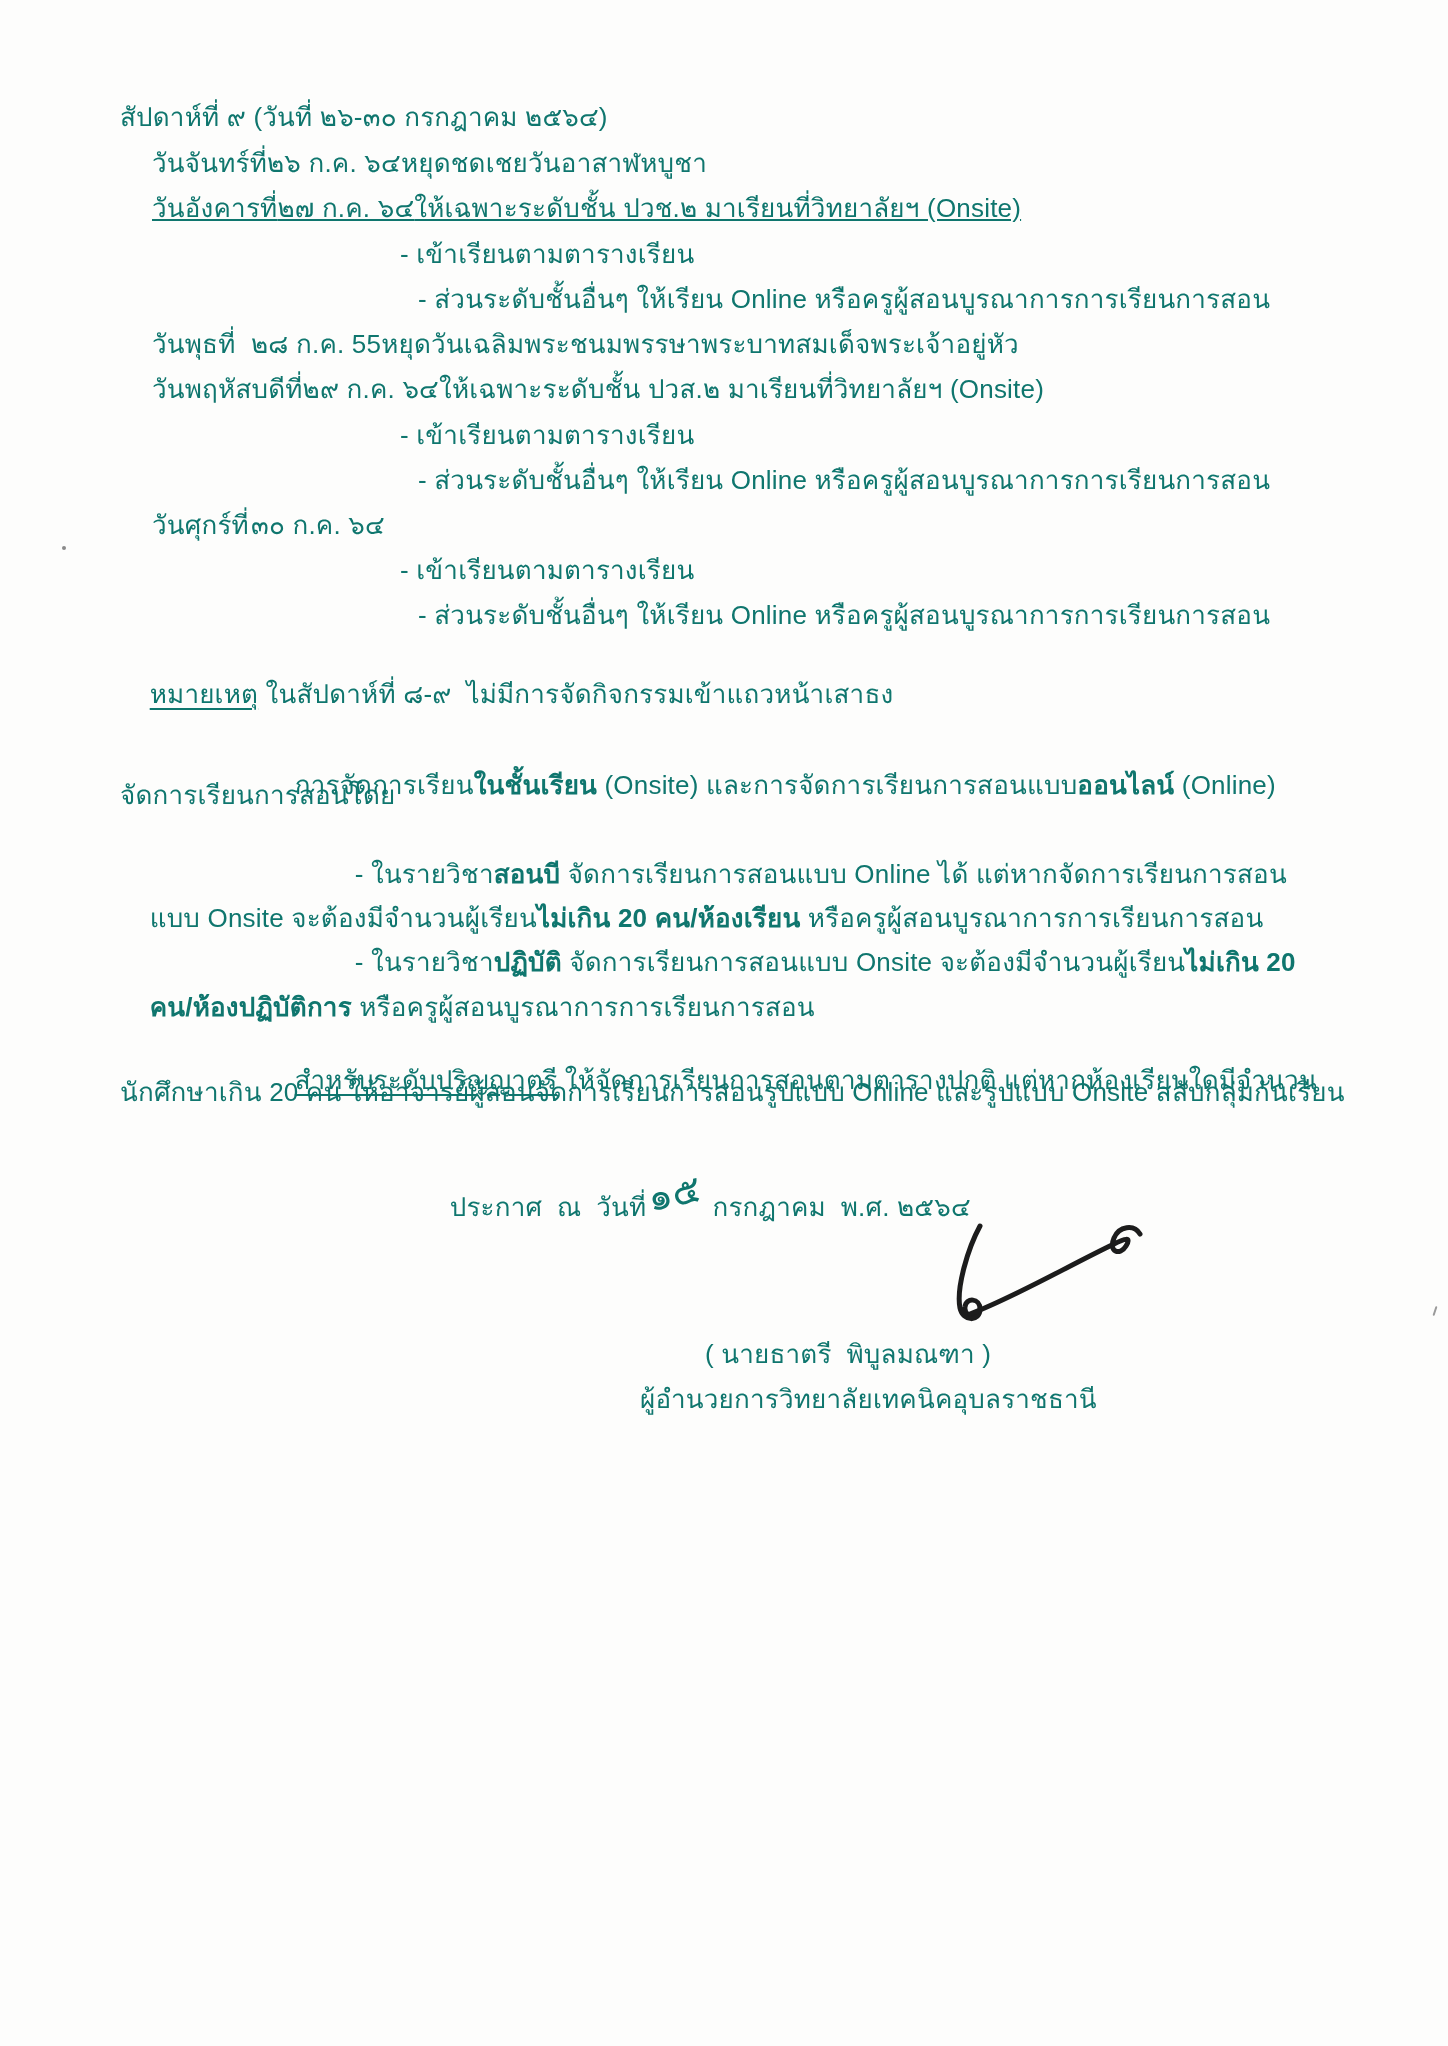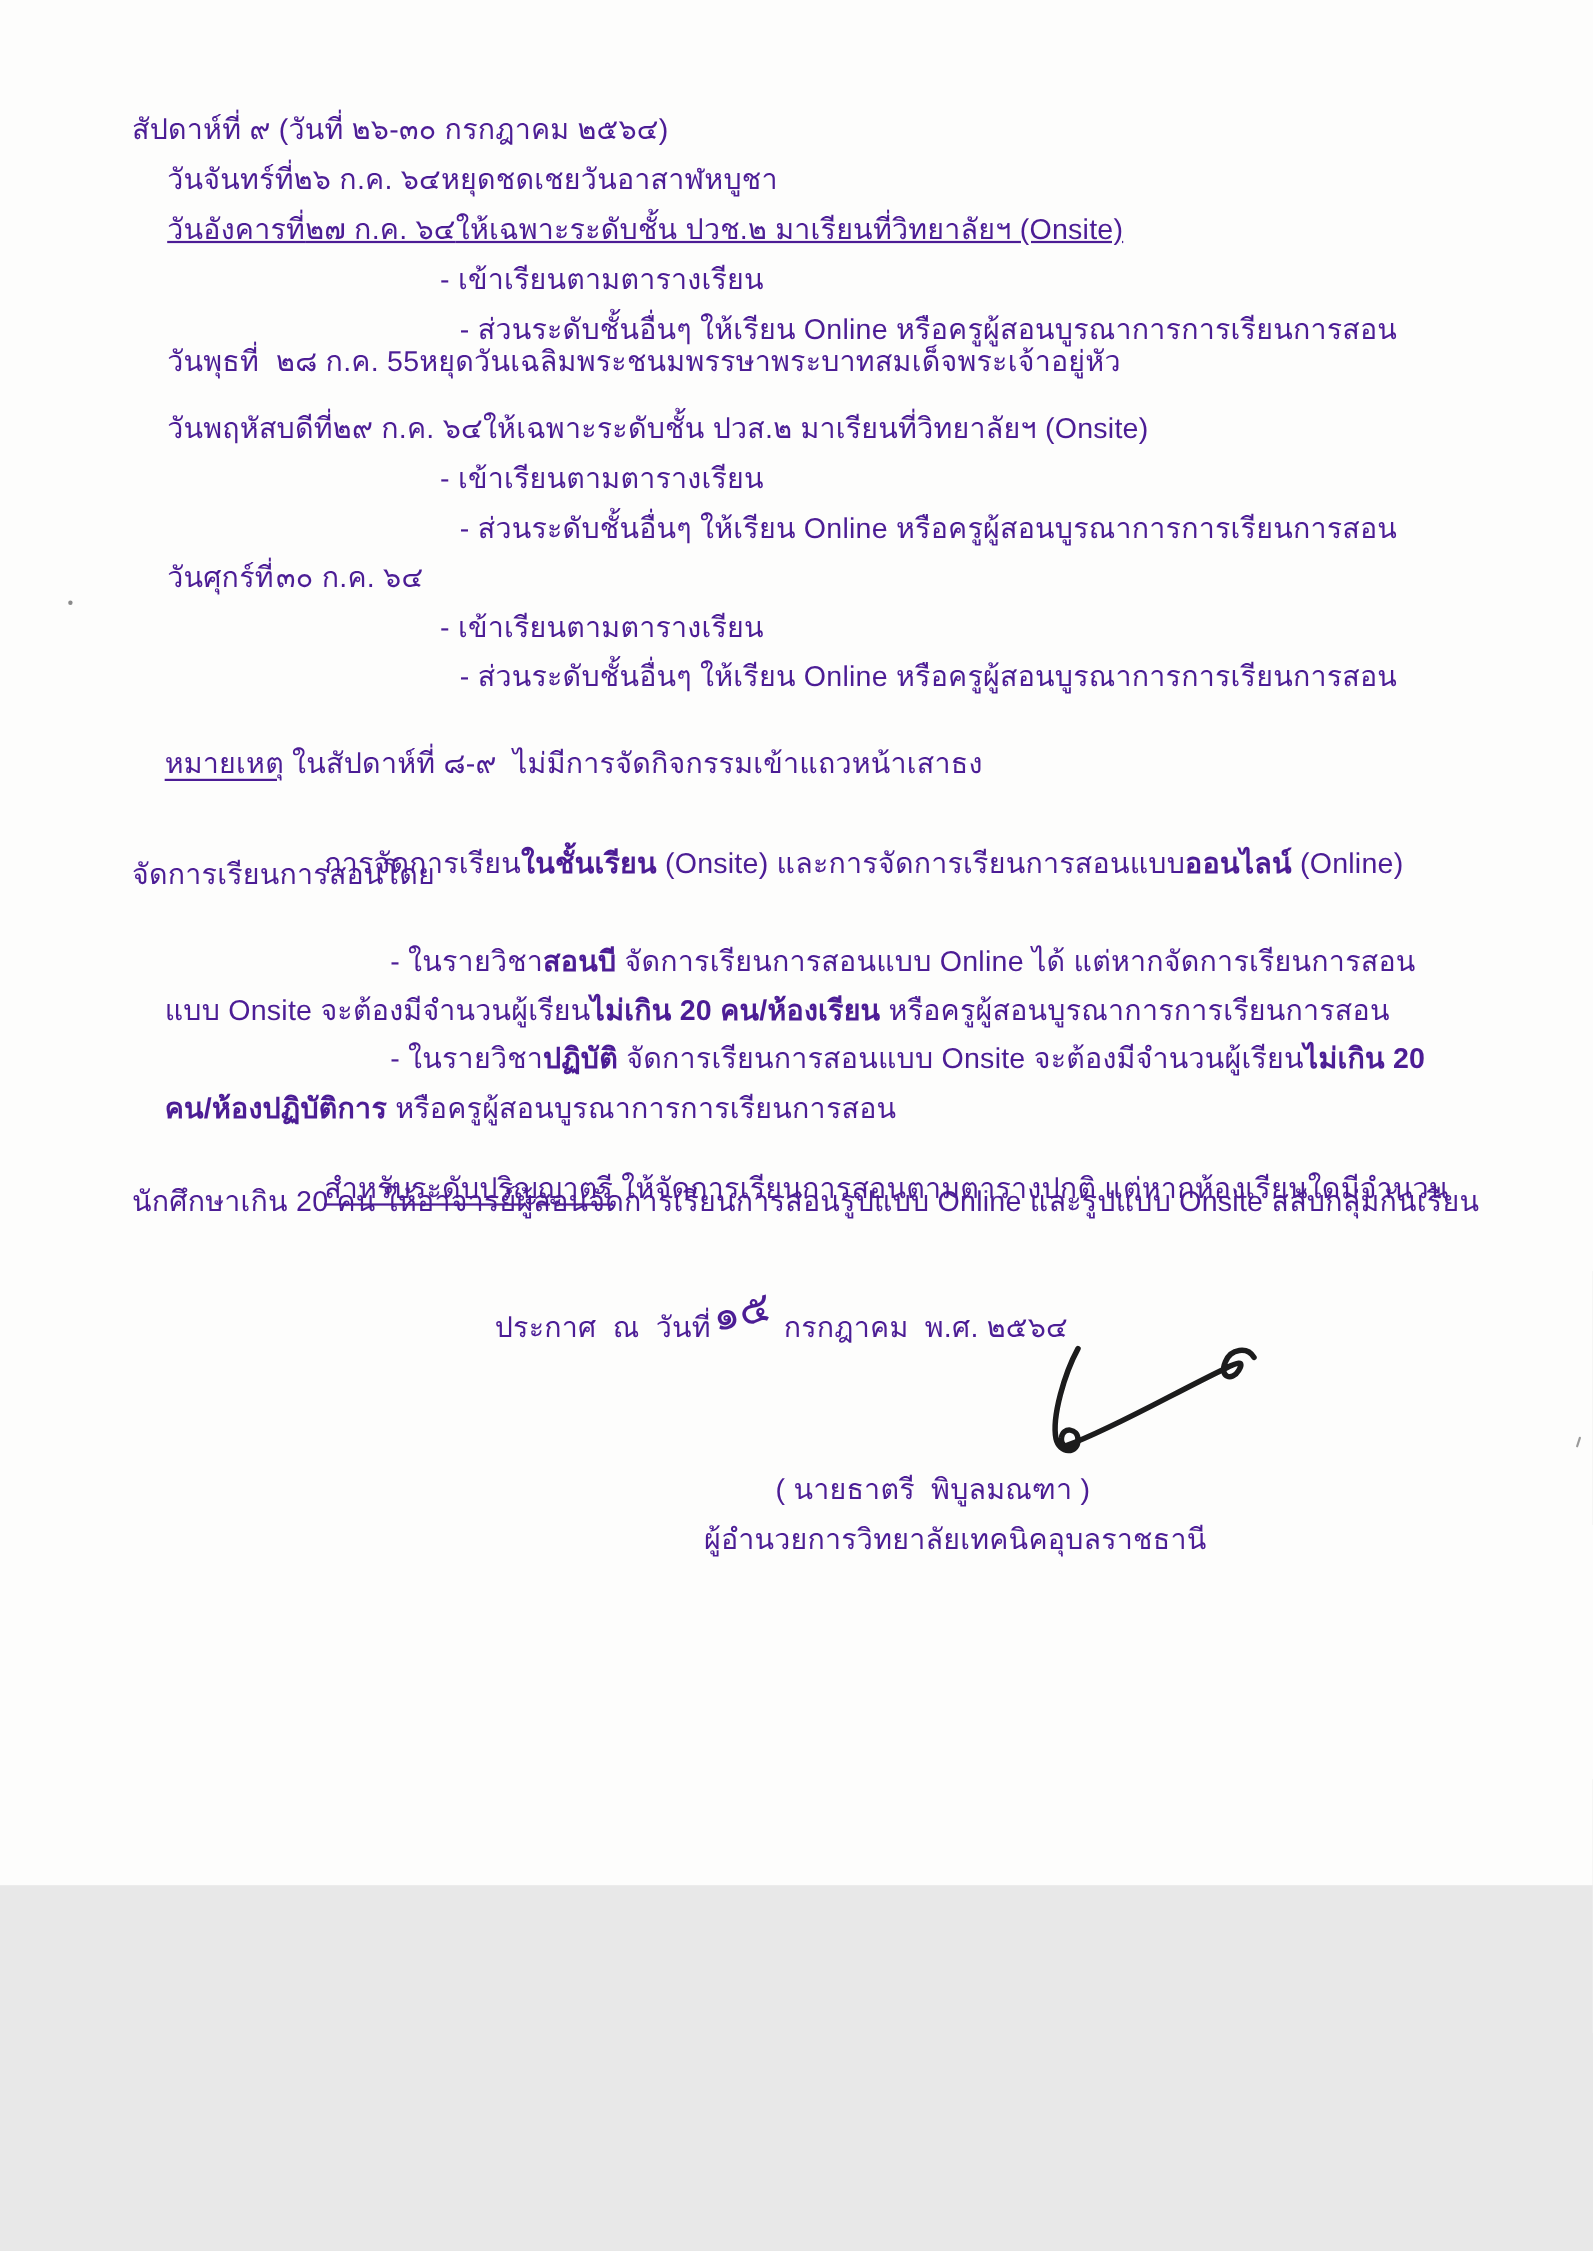--- a/index.html
+++ b/index.html
@@ -1,22 +1,22 @@
 <!DOCTYPE html>
 <html><head>
 <meta charset="utf-8">
 <style>
   html,body{margin:0;padding:0;background:#e8e8e8;}
   .page{
     position:relative;
-    width:1448px;height:1714px;
+    width:1448px;height:2046px;
     margin:0 auto;
     background:#fdfdfc;
     font-family:"Liberation Sans","DejaVu Sans",sans-serif;
-    color:#4c1d95;
+    color:#0f766e;
     overflow:hidden;
   }
   .line{
     position:absolute;
     font-size:26px;
     line-height:1.35;
     white-space:pre;
     letter-spacing:0.2px;
   }
   .sched-row{display:flex;}
@@ -55,21 +55,21 @@
   </div>
 
   <div class="line sched-row" style="left:152px;top:191px;text-decoration:underline;">
     <span class="day-cell">วันอังคารที่</span>
     <span class="date-cell">๒๗ ก.ค. ๖๔</span>
     <span>ให้เฉพาะระดับชั้น ปวช.๒ มาเรียนที่วิทยาลัยฯ (Onsite)</span>
   </div>
   <div class="line" style="left:400px;top:237px;">- เข้าเรียนตามตารางเรียน</div>
   <div class="line" style="left:418px;top:282px;">- ส่วนระดับชั้นอื่นๆ ให้เรียน Online หรือครูผู้สอนบูรณาการการเรียนการสอน</div>
 
-  <div class="line sched-row" style="left:152px;top:311px;justify-content:center;">
+  <div class="line sched-row" style="left:152px;top:327px;justify-content:center;">
     <span class="day-cell">วันพุธที่</span>
     <span class="date-cell">๒๘ ก.ค. 55</span>
     <span>หยุดวันเฉลิมพระชนมพรรษาพระบาทสมเด็จพระเจ้าอยู่หัว</span>
   </div>
 
   <div class="line sched-row" style="left:152px;top:372px;">
     <span class="day-cell">วันพฤหัสบดีที่</span>
     <span class="date-cell">๒๙ ก.ค. ๖๔</span>
     <span>ให้เฉพาะระดับชั้น ปวส.๒ มาเรียนที่วิทยาลัยฯ (Onsite)</span>
   </div>

